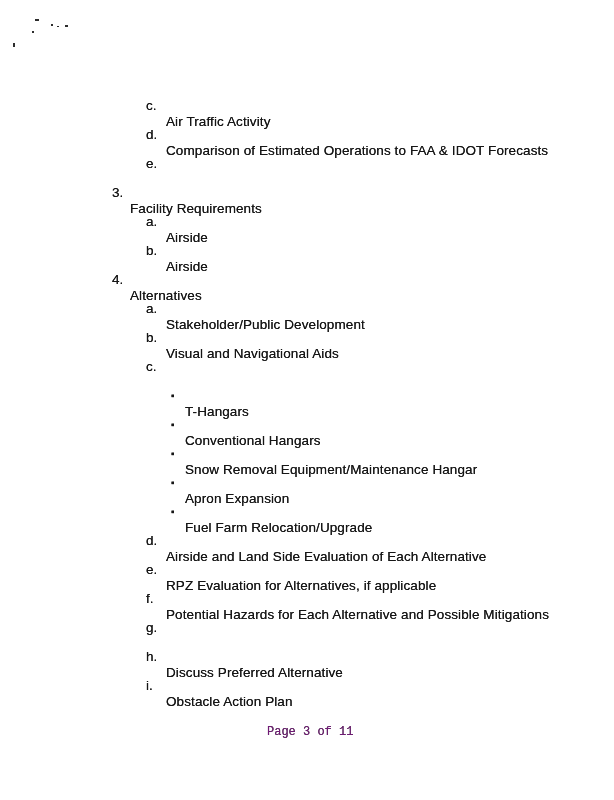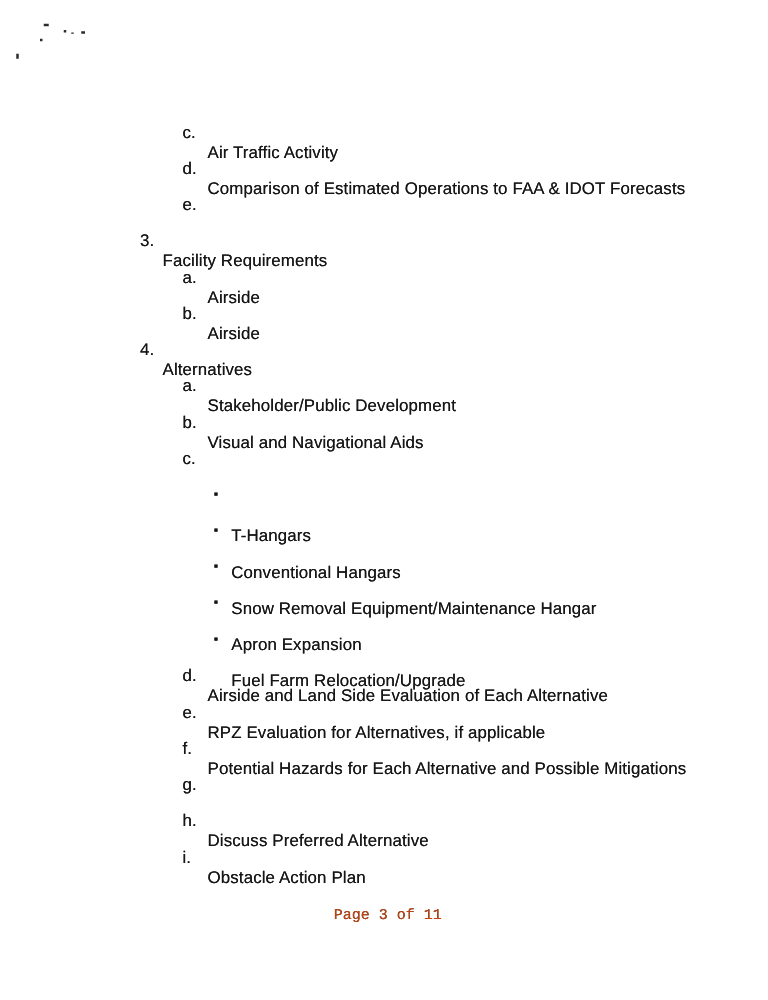--- a/index.html
+++ b/index.html
@@ -30,29 +30,29 @@
   .line .marker { position: absolute; top: 0; }
   .line .text   { position: absolute; top: 16px; white-space: nowrap; }
 
   .line.number .marker { left: 112px; }
   .line.number .text   { left: 130px; }
 
   .line.letter .marker { left: 146px; }
   .line.letter .text   { left: 166px; }
 
   .line.bullet .marker { left: 171px; font-size: 10px; top: 0px; }
-  .line.bullet .text   { left: 185px; margin-top: 17px; }
+  .line.bullet .text   { left: 185px; }
 
   .footer {
     position: absolute;
     left: 267px;
     top: 725px;
     font-family: "Liberation Mono", "DejaVu Sans Mono", monospace;
     font-size: 12px;
-    color: #c2410c;
+    color: #701a75;
     text-shadow: 0 0 0.4px rgba(10,10,10,0.8);
     white-space: nowrap;
   }
   
   .speck { position: absolute; background: #2d2d2d; }
   .speck.s1 { left: 35px; top: 19px; width: 4px; height: 2px; }
   .speck.s2 { left: 51px; top: 24px; width: 2px; height: 2px; }
   .speck.s3 { left: 57px; top: 26px; width: 2px; height: 1px; }
   .speck.s4 { left: 65px; top: 25px; width: 3px; height: 2px; }
   .speck.s5 { left: 32px; top: 31px; width: 2px; height: 2px; }

